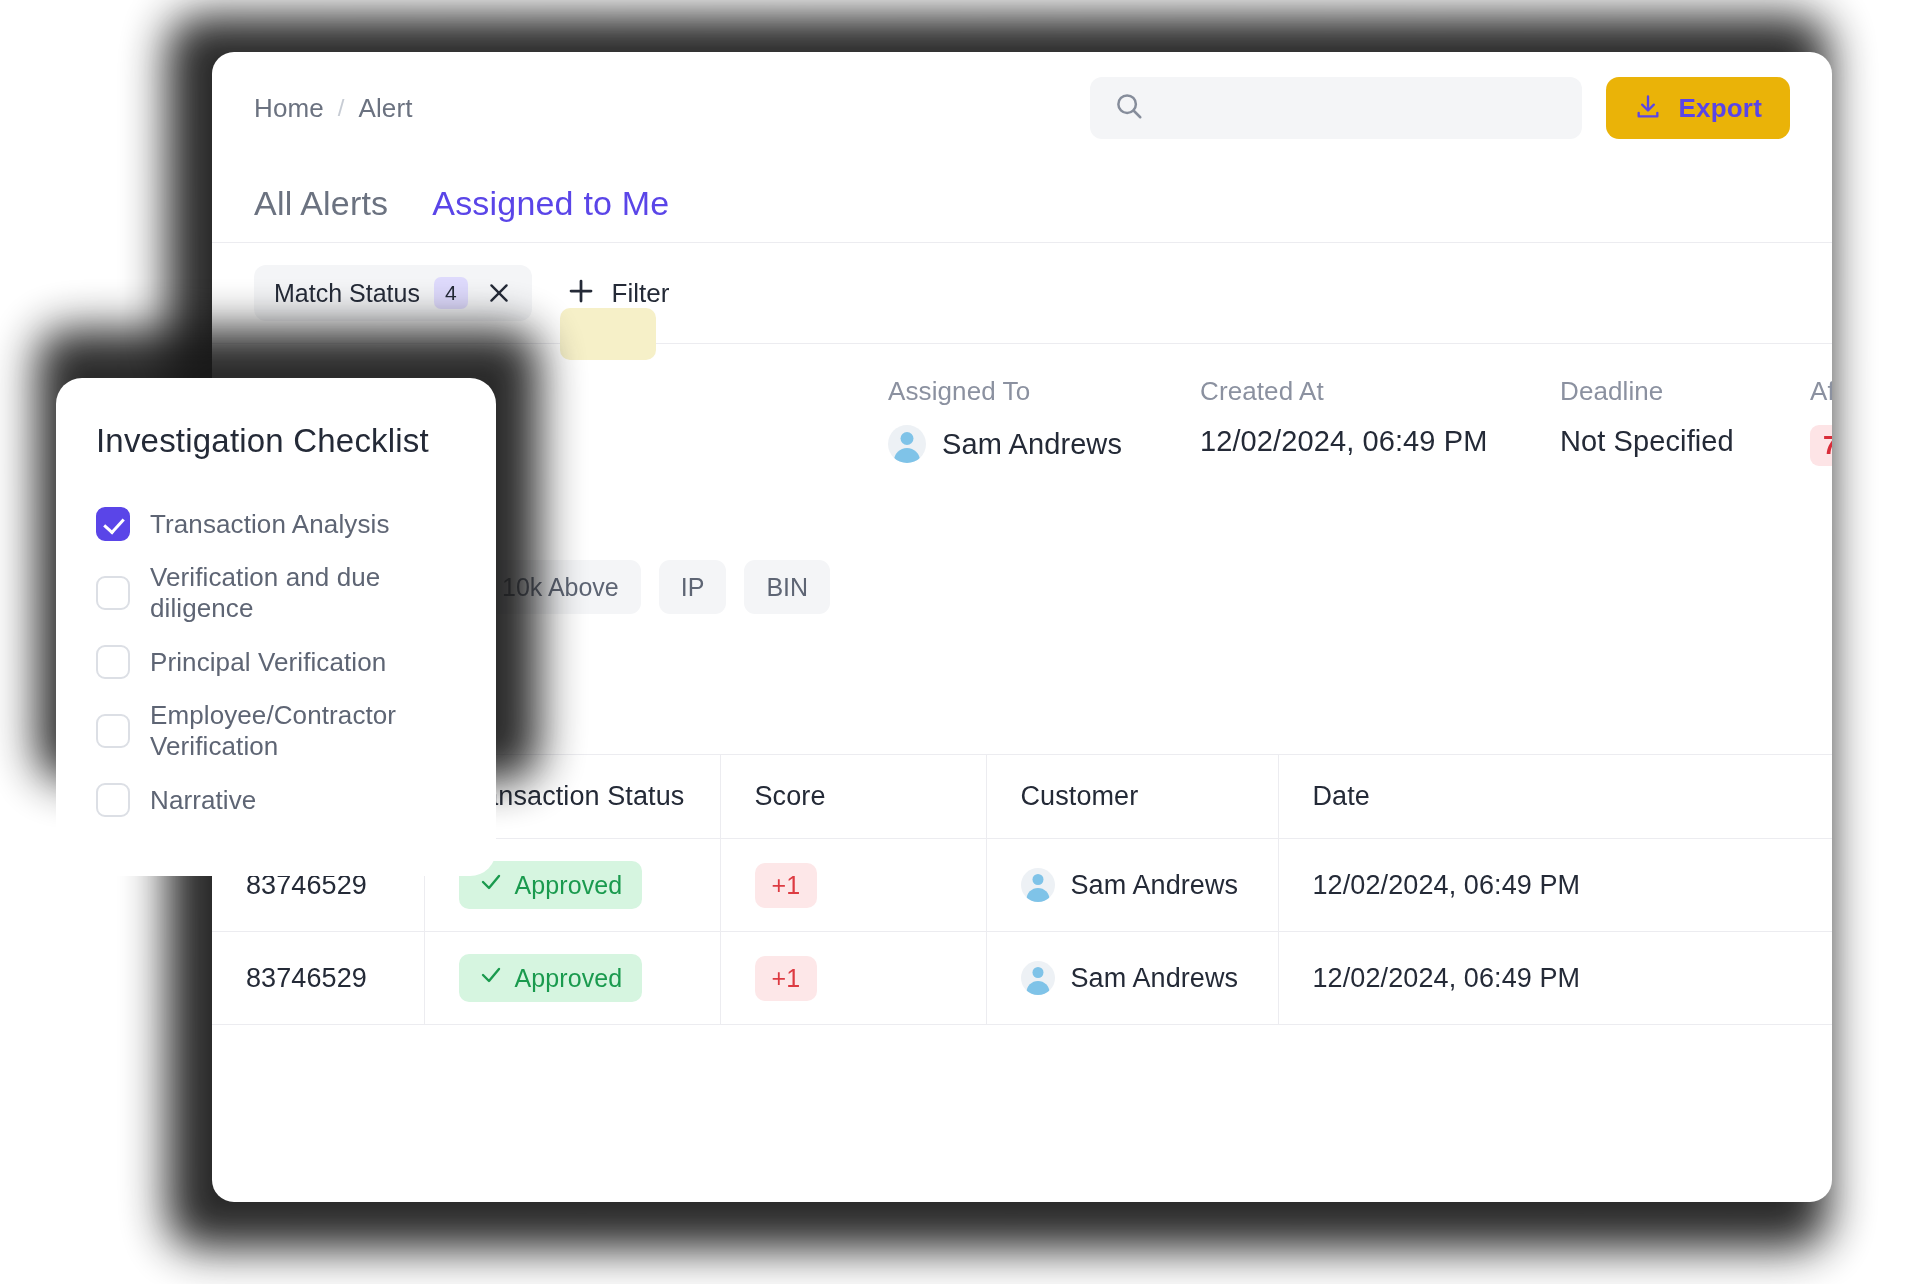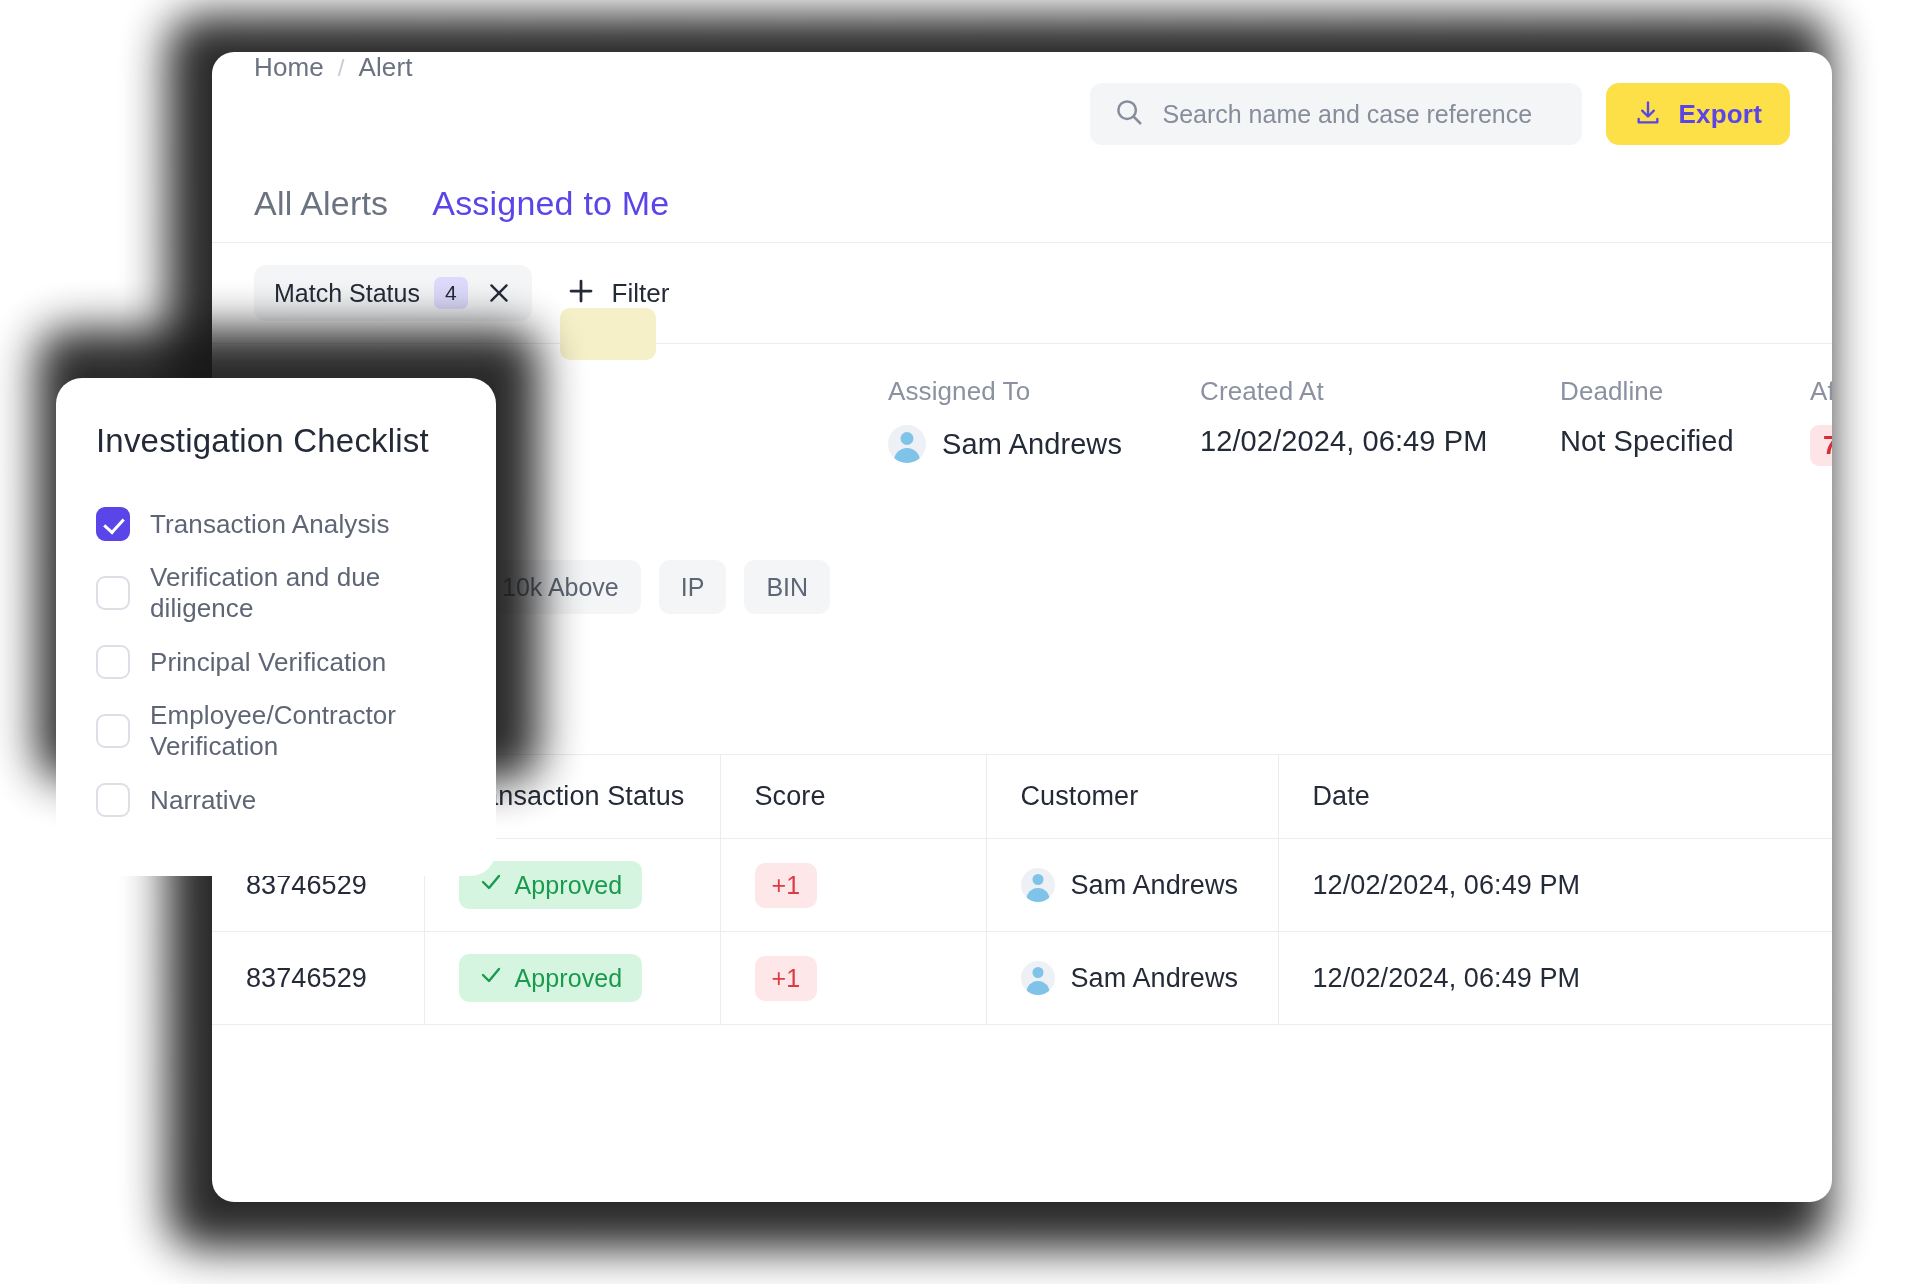--- a/index.html
+++ b/index.html
@@ -54,23 +54,23 @@
     height: 1150px;
     background: #ffffff;
     border-radius: 22px;
     overflow: hidden;
   }
 
   
   .topbar {
     position: relative;
     height: 112px;
-    padding: 0 42px;
-    display: flex;
-    flex-direction: column;
+    padding: 8px 42px;
+    display: flex;
+    align-items: center;
   }
   .breadcrumb {
     display: flex;
     align-items: center;
     gap: 14px;
     font-size: 26px;
     color: #6b7280;
     letter-spacing: .1px;
   }
   .breadcrumb .crumb { color: #6b7280; }
@@ -100,21 +100,21 @@
     font-size: 25px;
     color: #3b4354;
     width: 100%;
   }
   .search-box input::placeholder { color: #868d9b; }
 
   .export-btn {
     height: 62px;
     min-width: 178px;
     padding: 0 28px;
-    background: #fde047;
+    background: #eab308;
     border: none;
     border-radius: 13px;
     display: flex;
     align-items: center;
     justify-content: center;
     gap: 16px;
     cursor: pointer;
     font-family: inherit;
   }
   .export-btn .label {
@@ -419,21 +419,20 @@
       </div>
 
       <div class="topbar-right">
         <div class="search-box">
           <span>
             <svg width="30" height="30" viewBox="0 0 24 24" fill="none" stroke="#868d9b" stroke-width="2" stroke-linecap="round">
               <circle cx="10.5" cy="10.5" r="7"></circle>
               <line x1="15.8" y1="15.8" x2="21" y2="21"></line>
             </svg>
           </span>
-          <input type="text" placeholder="Search name and case reference" style="">
         </div>
 
         <button class="export-btn">
           <span>
             <svg width="28" height="28" viewBox="0 0 24 24" fill="none" stroke="#5a45e8" stroke-width="2" stroke-linecap="round" stroke-linejoin="round">
               <line x1="12" y1="3" x2="12" y2="14"></line>
               <polyline points="7,10 12,15 17,10"></polyline>
               <polyline points="4,17 4,20 20,20 20,17"></polyline>
             </svg>
           </span>

